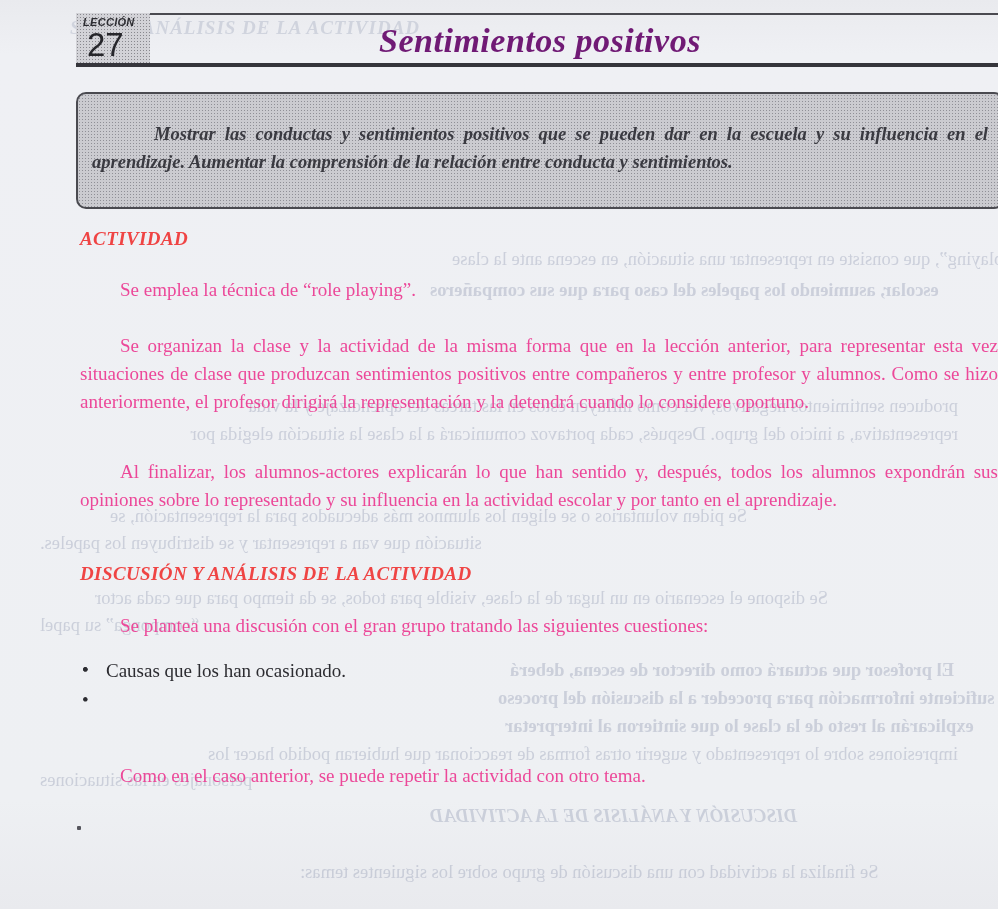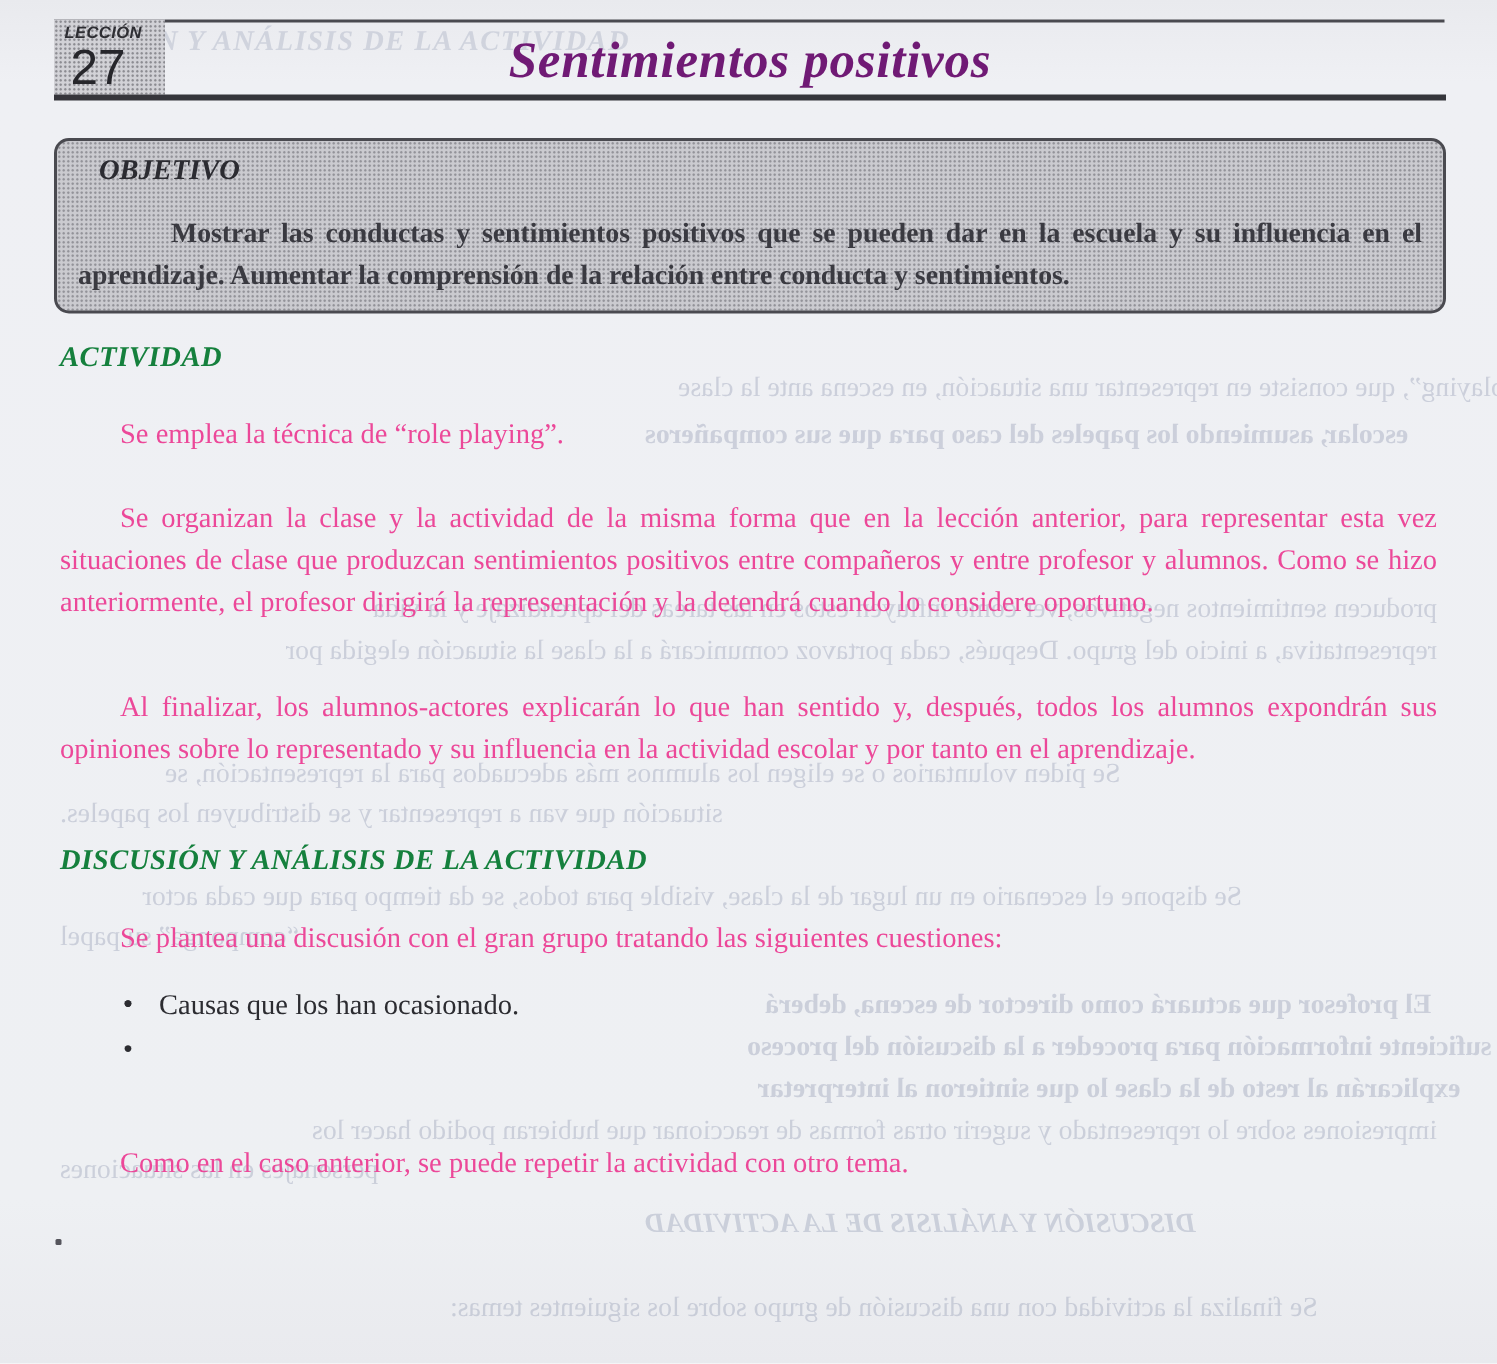--- a/index.html
+++ b/index.html
@@ -2,21 +2,21 @@
 <html lang="es"><head>
 <meta charset="utf-8">
 <style>
   html,body{margin:0;padding:0;}
   body{
     width:998px;height:909px;position:relative;overflow:hidden;
     background:linear-gradient(180deg,#e9eaee 0%,#eff0f4 6%,#eef0f3 88%,#e9eaee 100%);
     font-family:"Liberation Serif","DejaVu Serif",serif;
     color:#2c2c31;
   }
-  .abs{position:absolute;}
+  .abs{position:absolute;margin-left:40px;}
 
   
   .rule-thin{left:36px;top:13px;width:927px;height:2px;background:#4a4a50;}
   .rule-thick{left:36px;top:63px;width:928px;height:4px;background:#35353b;}
   .badge{
     left:36px;top:13px;width:74px;height:50px;
     background-color:#d2d2d7;
     background-image:radial-gradient(circle,rgba(75,75,82,.55) .7px,transparent .9px);
     background-size:3px 3px;
     box-sizing:border-box;padding:3px 0 0 7px;
@@ -34,26 +34,26 @@
   .objective-box{
     left:36px;top:92px;width:928px;height:117px;box-sizing:border-box;
     border:2px solid #4a4a50;border-radius:10px;
     background-color:#cbcbd0;
     background-image:radial-gradient(circle,rgba(85,85,92,.5) .7px,transparent .9px);
     background-size:3px 3px;
     padding:9px 14px 0 14px;
   }
   .objective-heading{font-size:19px;font-weight:bold;font-style:italic;color:#2b2b31;margin-left:14px;}
   .objective-body{
-    margin-top:17px;font-size:18.5px;font-weight:bold;color:#3a3a41;
+    margin-top:17px;font-size:18.5px;font-weight:bold;font-style:italic;color:#3a3a41;
     line-height:28px;text-align:justify;text-indent:62px;
   }
 
   
-  .sec-heading{left:40px;width:918px;font-size:19px;font-weight:bold;font-style:italic;color:#15803d;letter-spacing:.4px;}
+  .sec-heading{left:40px;width:918px;font-size:19px;font-weight:bold;font-style:italic;color:#ef4444;letter-spacing:.4px;}
   .para{left:40px;width:918px;font-size:19px;line-height:28px;text-align:justify;text-indent:40px;color:#ec4899;}
   .bullets{left:40px;width:918px;font-size:19px;line-height:30px;list-style:none;margin:0;padding:0 0 0 42px;}
   .bullets li{position:relative;padding-left:24px;}
   .bullets li .dot{position:absolute;left:0;top:-1px;font-size:19px;}
 
   
   .ghost{position:absolute;color:rgba(122,132,162,.30);font-size:18.5px;white-space:nowrap;pointer-events:none;}
   .mir{transform:scaleX(-1);}
   .gh-bold{font-weight:bold;}
   .g-top{left:70px;top:17px;font-size:19px;font-weight:bold;font-style:italic;letter-spacing:1px;color:rgba(128,138,168,.26);}
@@ -97,21 +97,20 @@
 
 <div class="abs rule-thin"></div>
 <div class="abs page-title">Sentimientos positivos</div>
 <div class="abs badge">
   <span class="badge-label">LECCIÓN</span>
   <span class="badge-number">27</span>
 </div>
 <div class="abs rule-thick"></div>
 
 <div class="abs objective-box">
-  <div class="objective-heading">OBJETIVO</div>
   <div class="objective-body">Mostrar las conductas y sentimientos positivos que se pueden dar en la escuela y su influencia en el aprendizaje. Aumentar la comprensión de la relación entre conducta y sentimientos.</div>
 </div>
 
 <div class="abs sec-heading" style="top:228px;">ACTIVIDAD</div>
 <div class="abs para" style="top:276px;">Se emplea la técnica de “role playing”.</div>
 <div class="abs para" style="top:332px;">Se organizan la clase y la actividad de la misma forma que en la lección anterior, para representar esta vez situaciones de clase que produzcan sentimientos positivos entre compañeros y entre profesor y alumnos. Como se hizo anteriormente, el profesor dirigirá la representación y la detendrá cuando lo considere oportuno.</div>
 <div class="abs para" style="top:458px;">Al finalizar, los alumnos-actores explicarán lo que han sentido y, después, todos los alumnos expondrán sus opiniones sobre lo representado y su influencia en la actividad escolar y por tanto en el aprendizaje.</div>
 
 <div class="abs sec-heading" style="top:563px;">DISCUSIÓN Y ANÁLISIS DE LA ACTIVIDAD</div>
 <div class="abs para" style="top:612px;">Se plantea una discusión con el gran grupo tratando las siguientes cuestiones:</div>

